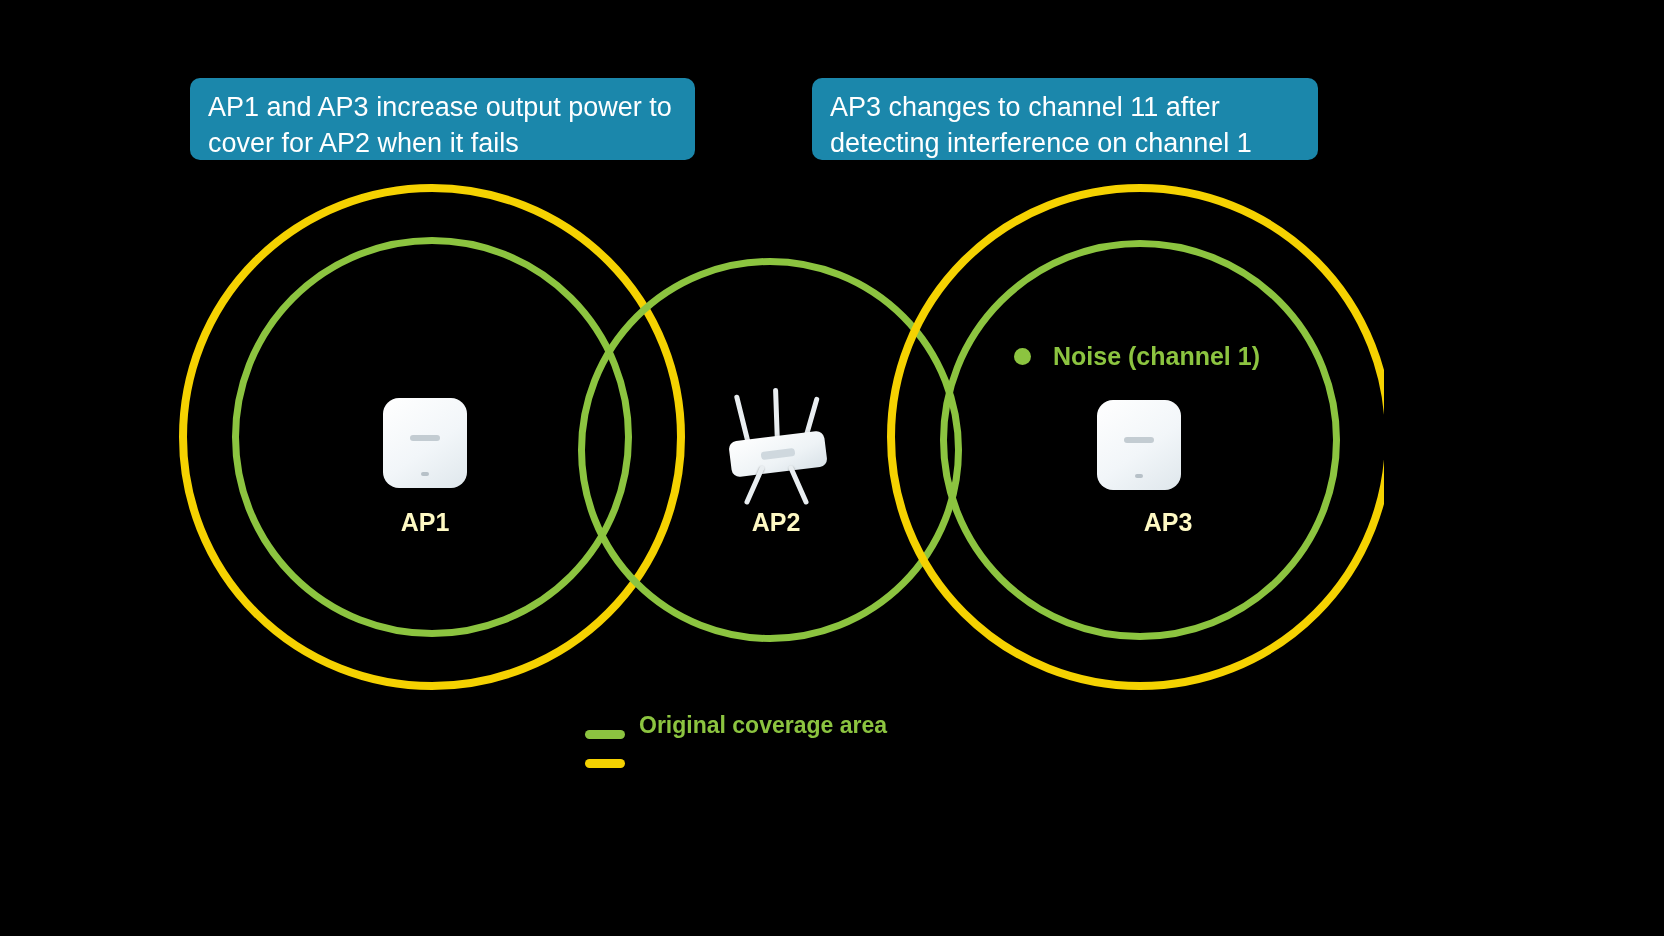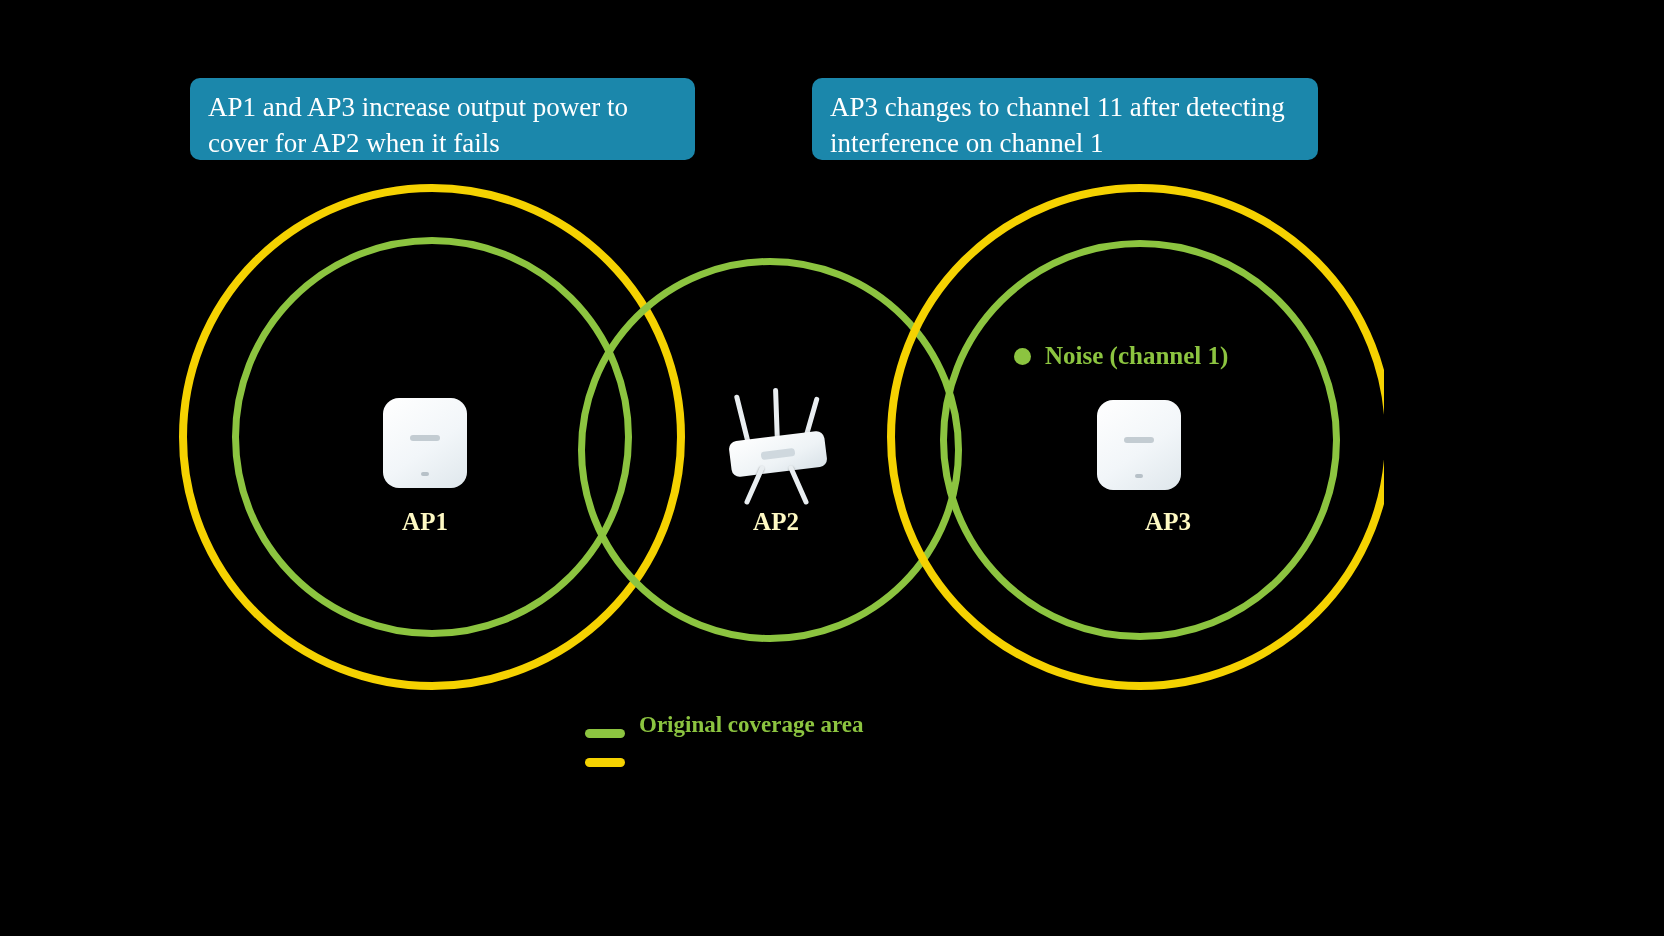--- a/index.html
+++ b/index.html
@@ -1,18 +1,18 @@
 <!DOCTYPE html>
 <html><head>
 <meta charset="utf-8">
 <style>
   html,body{margin:0;padding:0;background:#000;}
   .canvas{
     position:relative;width:1384px;height:936px;background:#000;overflow:hidden;
-    font-family:Liberation Serif, serif;
+    font-family:Liberation Sans, sans-serif;
   }
   .callout{
     position:absolute;background:#1b87ab;color:#fff;border-radius:10px;
     padding:12px 18px;font-size:27px;line-height:1.32;box-sizing:border-box;
   }
   .callout-left{left:190px;top:78px;width:505px;height:82px;}
   .callout-right{left:812px;top:78px;width:506px;height:82px;}
   .circle{position:absolute;border-radius:50%;box-sizing:border-box;}
   .circle.green{border:7px solid #8cc440;}
   .circle.yellow{border:8px solid #f5d201;}
@@ -53,21 +53,21 @@
   .ant4{left:30px;top:76px;height:42px;transform:rotate(24deg);}
   .ant5{left:74px;top:76px;height:42px;transform:rotate(-24deg);}
   .ap-label{
     position:absolute;color:#fef9c3;font-size:25px;font-weight:bold;
     width:120px;text-align:center;
   }
   .ap1-label{left:365px;top:508px;}
   .ap2-label{left:716px;top:508px;}
   .ap3-label{left:1108px;top:508px;}
   .noise{
-    position:absolute;left:1014px;top:342px;display:flex;align-items:center;gap:14px;
+    position:absolute;left:1014px;top:342px;display:flex;align-items:center;gap:22px;
     color:#8cc440;font-size:25px;font-weight:bold;
   }
   .noise-dot{width:17px;height:17px;border-radius:50%;background:#8cc440;}
   .legend{position:absolute;left:585px;top:712px;}
   .legend-row{display:flex;align-items:flex-end;gap:14px;margin-bottom:20px;}
   .legend-swatch{width:40px;height:9px;border-radius:5px;flex:none;}
   .legend-swatch.green{background:#8cc440;}
   .legend-swatch.yellow{background:#f5d201;}
   .legend-label{font-size:23px;font-weight:bold;}
   .legend-label.green{color:#8cc440;}

